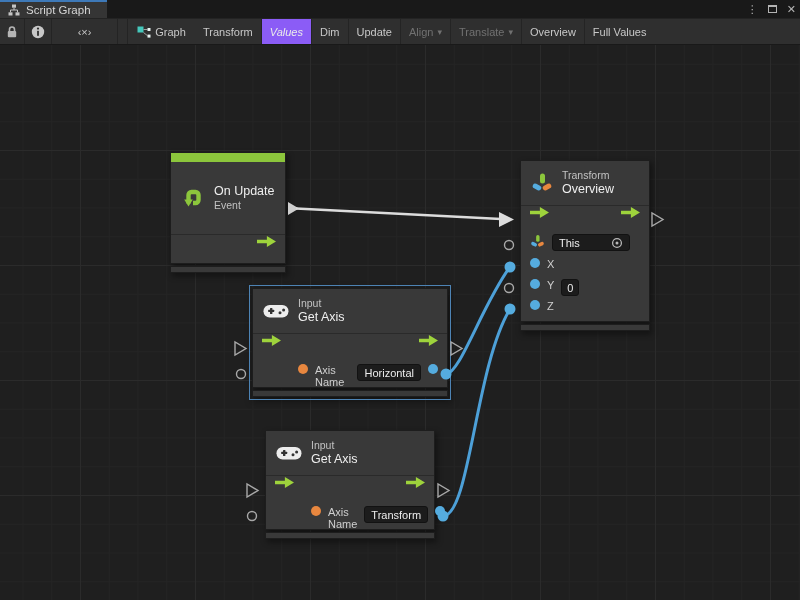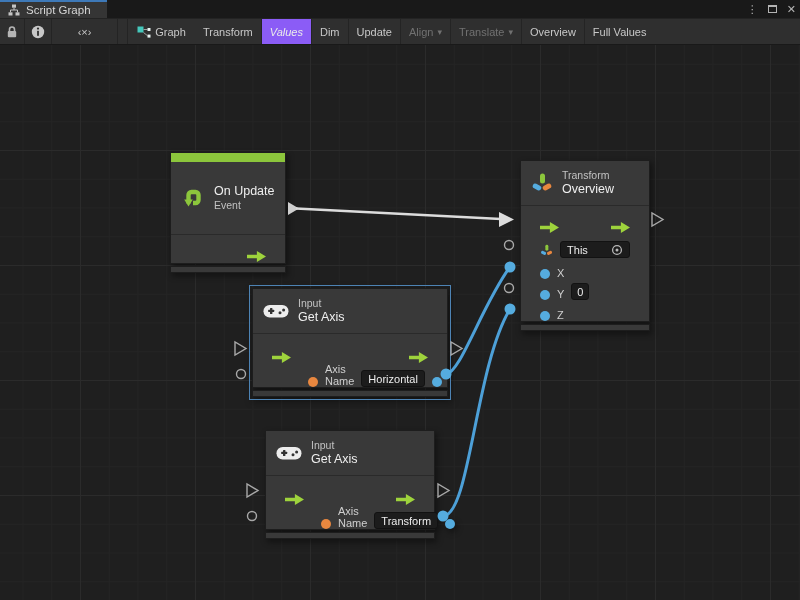--- a/index.html
+++ b/index.html
@@ -48,21 +48,21 @@
   .node { position:absolute; z-index:2; filter:drop-shadow(2px 3px 3px rgba(0,0,0,0.45)); }
   .node-main { background:#393939; border:1px solid #1d1d1d; }
   .node-footer { height:7px; background:#393939; border:1px solid #1d1d1d; margin-top:2px; }
   .sel-ring { position:absolute; inset:-3px; border:1px solid #4d83b4; pointer-events:none; }
 
   .green-cap { height:9px; background:#8cc63c; }
   .node-header { display:flex; align-items:center; gap:9px; padding:22px 10px; border-bottom:1px solid #2a2a2a; }
   .nh-small { font-size:10.5px; color:#c2c2c2; line-height:13px; }
   .nh-big { font-size:12.5px; color:#efefef; line-height:15px; }
 
-  .row { display:flex; align-items:flex-end; padding:0 19px; }
+  .row { display:flex; align-items:flex-start; padding:0 9px; }
   .row-exec { height:28px; }
   .row-exec.dual { justify-content:space-between; }
   .row-exec.out-only { justify-content:flex-end; }
   .row-val { height:21px; gap:7px; font-size:11px; color:#cfcfcf; }
   .row-this { height:24px; gap:7px; }
 
   .green-arrow { width:19px; height:13px; background:#9ed33c;
     clip-path:polygon(0 36%, 52% 36%, 52% 8%, 100% 50%, 52% 92%, 52% 64%, 0 64%); }
   .dot { width:10px; height:10px; border-radius:50%; flex:none; }
   .dot.blue { background:#55acdf; }

